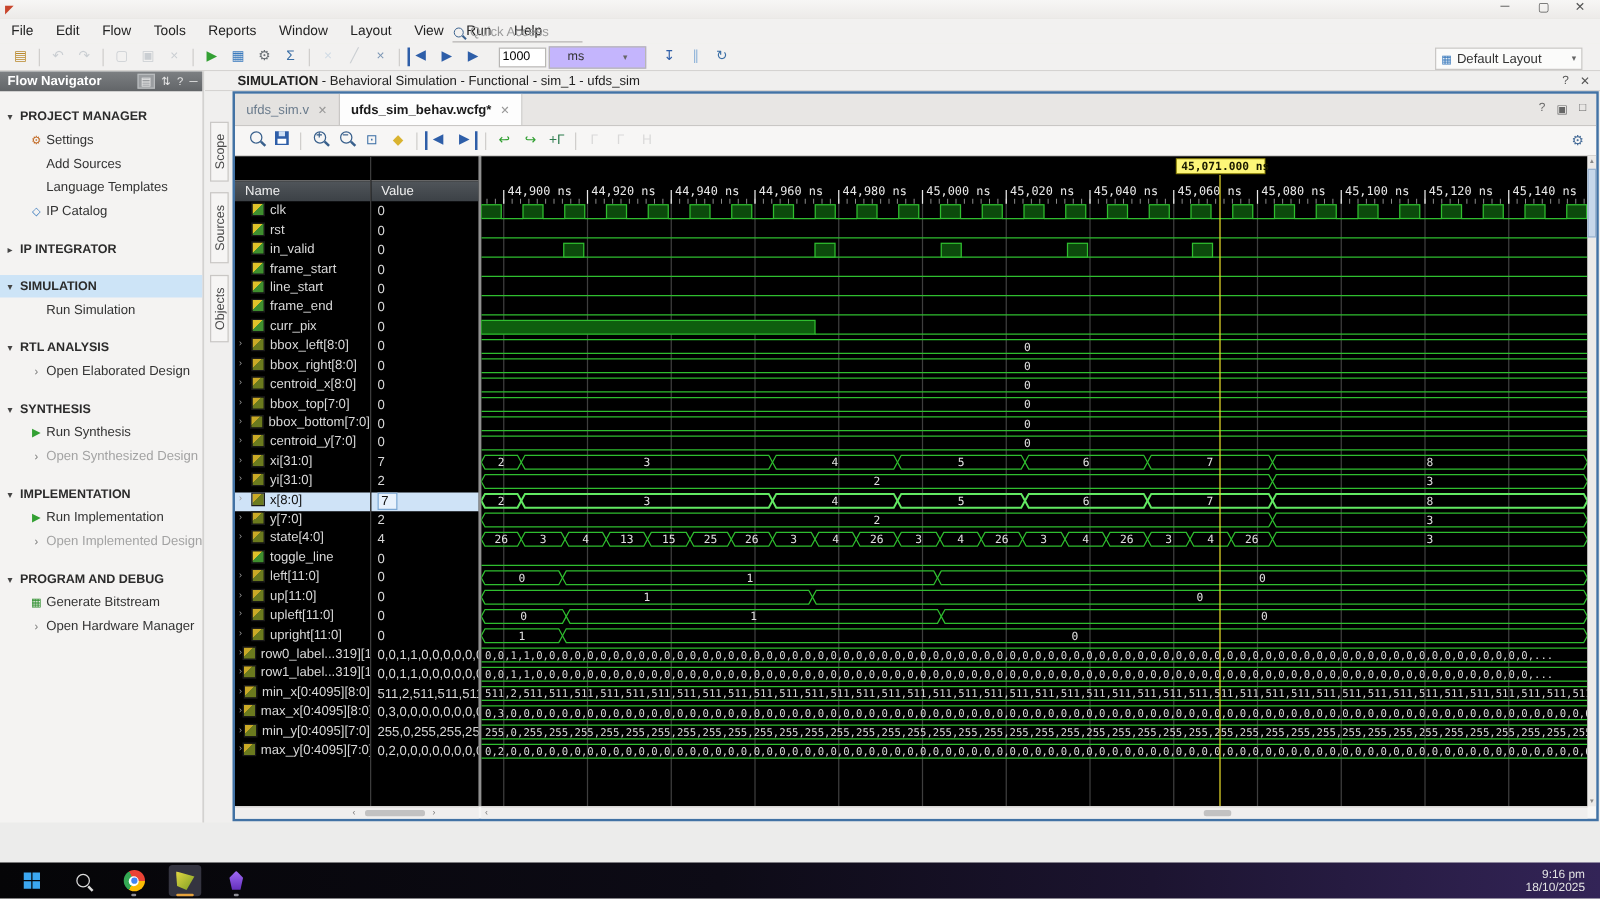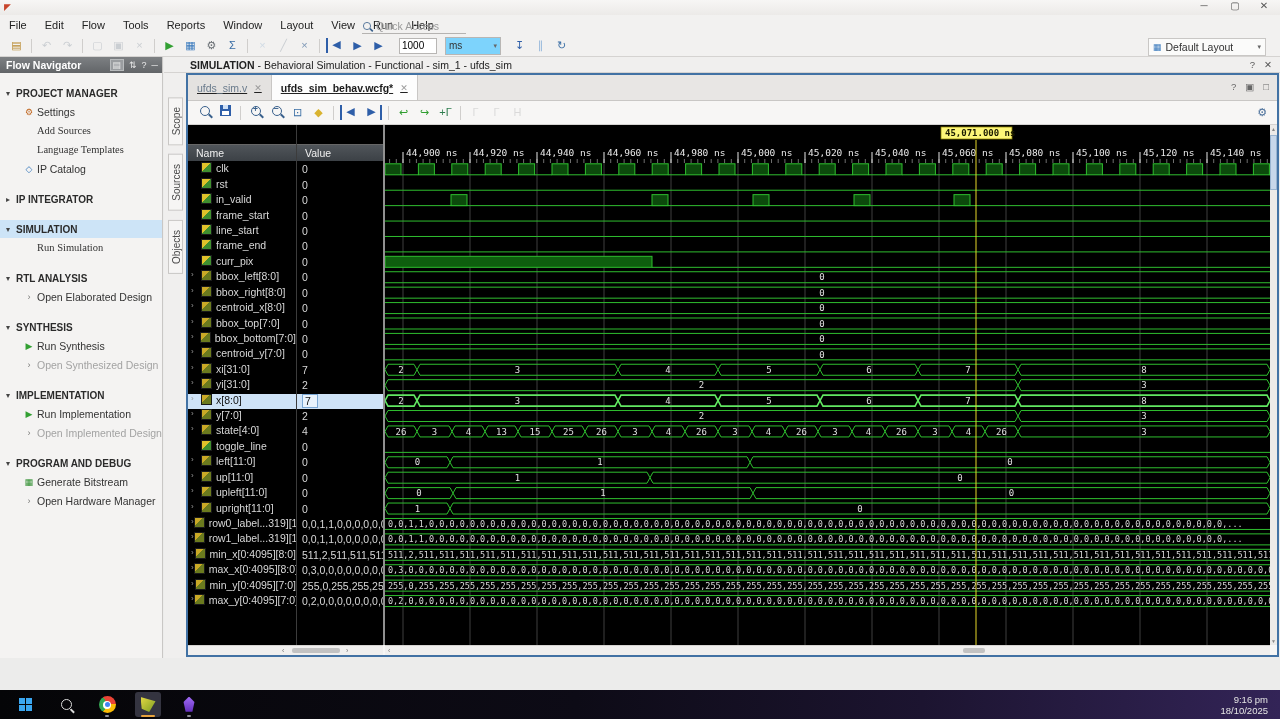--- a/index.html
+++ b/index.html
@@ -20,54 +20,54 @@
   #ready{position:absolute;right:22px;top:3px;font-size:11px;color:#333;margin-top:24px;}
   
   #toolbar{left:0;top:35px;width:1280px;height:22px;background:#f2f1f0;border-bottom:1px solid #d5d3d1;
     display:flex;align-items:center;padding-left:6px;box-sizing:border-box;}
   .tb-icon{width:17px;height:15px;line-height:15px;text-align:center;font-size:11px;margin:0 2px;position:relative;}
   .tb-icon.dis{opacity:.45;}
   .tb-sep{width:1px;height:14px;background:#d0cecc;margin:0 4px;}
   .bar-left{border-left:2px solid currentColor;line-height:13px;}
   .bar-right{border-right:2px solid currentColor;line-height:13px;}
   #timeinput{width:32px;height:14px;font-size:10px;border:1px solid #b8b6b4;margin-left:10px;padding:0 2px;}
-  #unitsel{width:48px;height:16px;font-size:10px;border:1px solid #b8b6b4;background:#7dd3fc;margin-left:8px;
-    display:inline-flex;align-items:center;justify-content:space-between;padding:0 3px;color:#333;}
+  #unitsel{width:48px;height:16px;font-size:10px;border:1px solid #b8b6b4;background:#c4b5fd;margin-left:2px;
+    display:inline-flex;align-items:center;justify-content:space-between;padding:0 14px;color:#333;}
   #layoutsel{position:absolute;right:14px;top:3px;width:108px;height:16px;border:1px solid #c9c7c5;background:#fbfbfa;
     font-size:10.5px;display:flex;align-items:center;gap:4px;padding:0 4px;color:#333;}
   
   #flownav{left:0;top:57px;width:163px;height:601px;background:#f4f3f2;border-right:1px solid #c9c7c5;box-sizing:border-box;overflow:hidden;}
   #fnheader{height:16px;background:linear-gradient(#7d8083,#626568);color:#fff;font-size:10.5px;font-weight:bold;
     display:flex;align-items:center;padding:0 4px 0 6px;}
   #fnheader .sp{flex:1;}
   #fnheader .hic{font-size:9px;font-weight:normal;margin-left:5px;color:#e8e8e8;}
   #fnheader .hic.boxed{background:#9a9da0;padding:0 2px;border:1px solid #b8bbbd;}
   #fntree{padding-top:11px;font-size:10.5px;}
   .fn-section{margin-bottom:12px;}
   .fn-head{height:18px;display:flex;align-items:center;}
   .fn-head .chev{width:16px;text-align:center;font-size:8px;color:#444;}
   .fn-head .lbl{font-weight:bold;font-size:10px;color:#2b2b2b;}
   .fn-head.sel{background:#cde4f7;}
   .fn-item{height:19px;display:flex;align-items:center;padding-left:22px;color:#333;}
   .fn-item .iic{width:14px;font-size:9px;text-align:center;margin-right:1px;}
   .fn-item .chev2{width:14px;font-size:9px;color:#777;text-align:center;margin-right:1px;}
-  .fn-item.noicon{padding-left:37px;font-family:Liberation Serif, serif;}
+  .fn-item.noicon{padding-left:37px;}
   .fn-item.dis{color:#a3a3a3;}
   
   #panelheader{left:164px;top:57px;width:1116px;height:16px;background:#f0efee;border-bottom:1px solid #d5d3d1;
     font-size:10.5px;display:flex;align-items:center;padding-left:26px;box-sizing:border-box;}
   #panelheader .icons{position:absolute;right:8px;font-size:9.5px;color:#555;display:flex;gap:9px;}
   #sidetabs{left:164px;top:73px;width:22px;height:585px;background:#f0efee;padding-top:24px;box-sizing:border-box;}
   .vtab{writing-mode:vertical-rl;transform:rotate(180deg);border:1px solid #c9c7c5;background:#f6f5f4;color:#4a4a4a;
     font-size:10px;padding:9px 2px;margin:0 auto 9px auto;display:block;width:15px;box-sizing:border-box;text-align:center;}
   
   #wcfgframe{left:186px;top:73px;width:1093px;height:584px;border:2px solid #4272a4;box-sizing:border-box;
     background:#f7f6f5;overflow:hidden;}
   #doctabs{position:absolute;left:0;top:0;width:1089px;height:26px;background:#e8e6e4;border-bottom:1px solid #c9c7c5;
-    display:flex;box-sizing:border-box;text-decoration:underline;}
+    display:flex;box-sizing:border-box;}
   .dtab{height:25px;display:flex;align-items:center;gap:7px;padding:0 9px;font-size:10.5px;border-right:1px solid #c9c7c5;
     background:#e4e2e0;color:#6a7b8c;}
   .dtab.active{background:#fdfdfd;color:#1a1a1a;font-weight:bold;}
   .dtab .x{color:#999;font-size:9px;font-weight:normal;}
   #doctabs .ricons{position:absolute;right:8px;top:6px;font-size:9.5px;color:#666;display:flex;gap:9px;}
   #wavetools{position:absolute;left:0;top:26px;width:1089px;height:24px;background:#f7f6f5;border-bottom:1px solid #d5d3d1;
     display:flex;align-items:center;padding-left:6px;box-sizing:border-box;}
   #wavetools .gear{position:absolute;right:10px;font-size:11px;color:#4a6f9a;}
   .mag{position:relative;display:inline-block;width:8px;height:8px;border:1.5px solid #39608c;border-radius:50%;}
   .mag i{content:"";position:absolute;width:5px;height:2px;background:#39608c;right:-4px;bottom:-2px;transform:rotate(45deg);}

